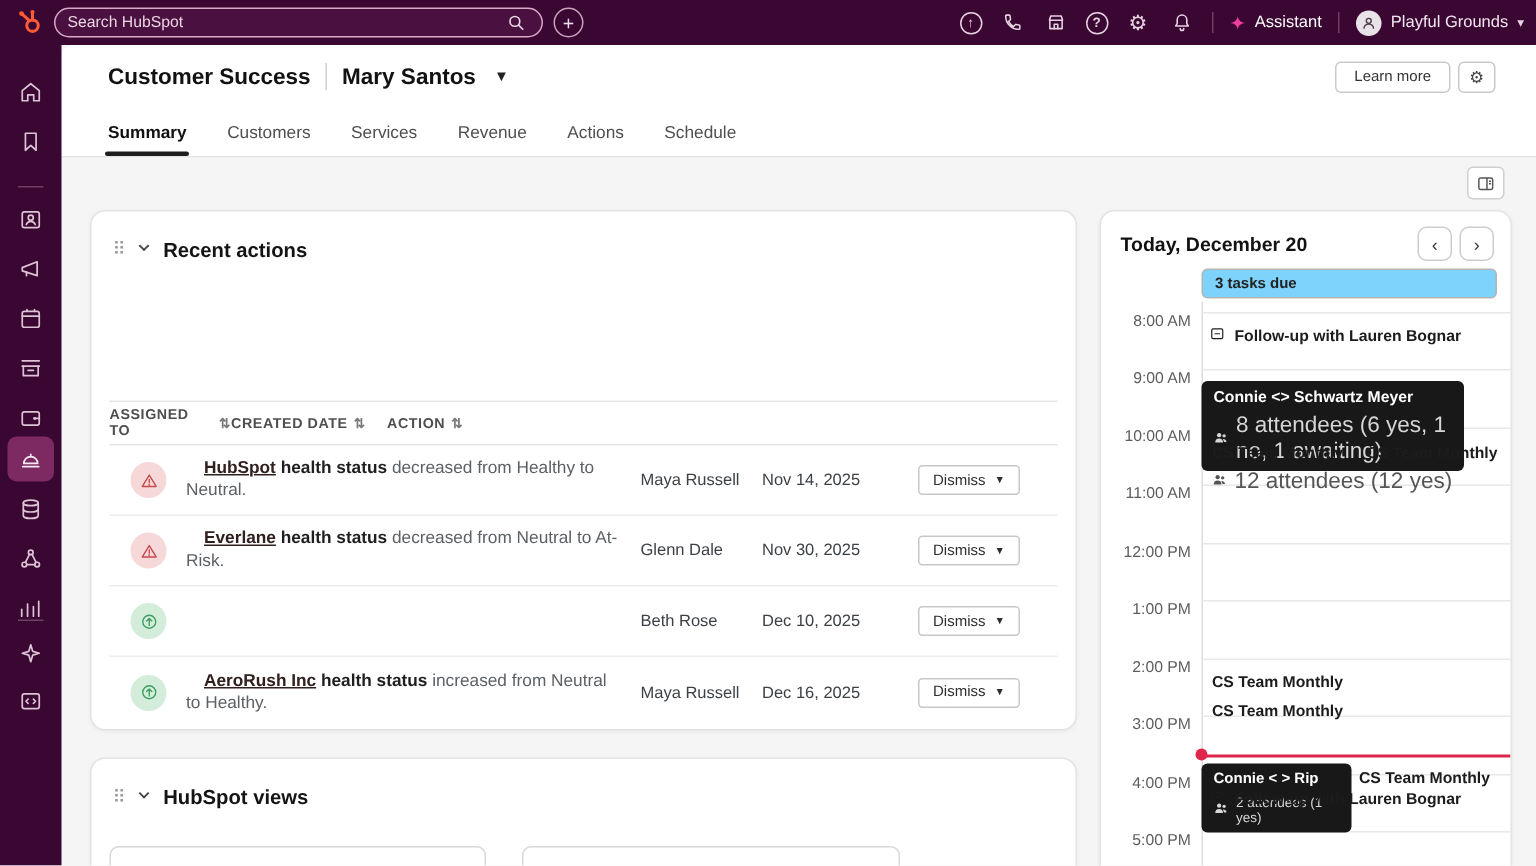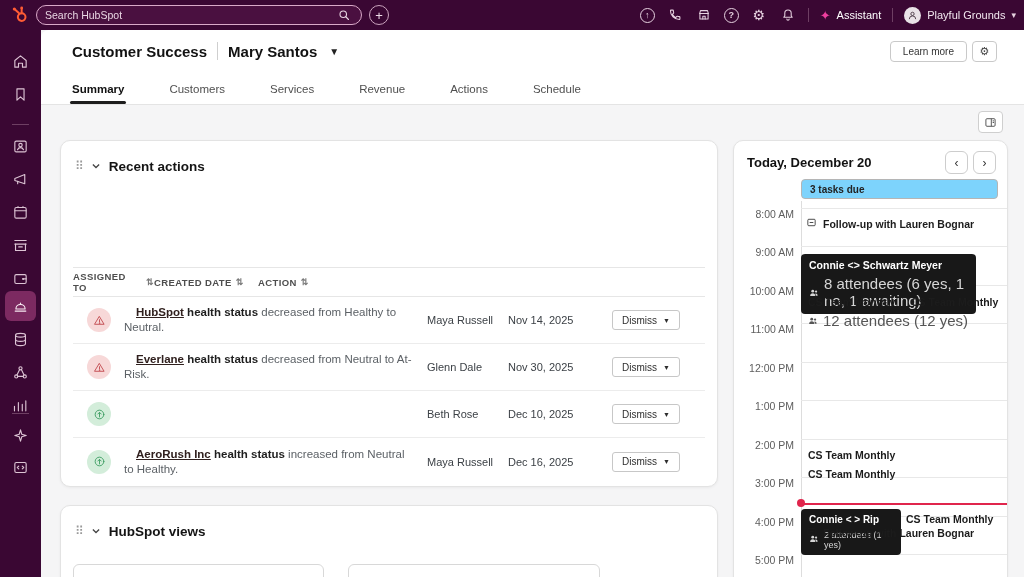--- a/index.html
+++ b/index.html
@@ -31,21 +31,21 @@
   .sb-div { position:absolute; left:12px; width:17px; height:1px; background:#6e3f63; }
 
   
   #page-header { position:absolute; left:41px; top:30px; width:983px; height:75px; background:#ffffff; border-bottom:1px solid #e4e4e4; border-top-left-radius:8px; z-index:10; }
   #title-row { position:absolute; left:31px; top:12px; display:flex; align-items:center; gap:10px; }
   .page-title { font-size:15px; font-weight:bold; color:#121212; }
   .title-pipe { width:1px; height:18px; background:#cfcfcf; }
   .title-caret { font-size:10px; color:#222; margin-left:2px; }
   #learn-more { position:absolute; right:57px; top:11px; height:21px; padding:0 12px; border:1px solid #c9c9c9; border-radius:4px; background:#fff; font-size:10px; color:#333; display:flex; align-items:center; }
   #header-gear { position:absolute; right:27px; top:11px; width:25px; height:21px; border:1px solid #c9c9c9; border-radius:4px; background:#fff; font-size:11px; color:#444; display:flex; align-items:center; justify-content:center; }
-  #tabs { position:absolute; left:31px; bottom:0; height:30px; display:flex; gap:45px; align-items:center; }
+  #tabs { position:absolute; left:31px; bottom:0; height:30px; display:flex; gap:27px; align-items:center; }
   .tab { font-size:11.5px; color:#4f4f4f; position:relative; height:30px; display:flex; align-items:center; }
   .tab.active { color:#111; font-weight:bold; }
   .tab.active::after { content:""; position:absolute; left:-2px; right:-2px; bottom:0; height:3px; background:#1d1d1d; border-radius:2px; }
 
   
   #panel-toggle { position:absolute; left:978px; top:111px; width:25px; height:22px; background:#fff; border:1px solid #cfcfcf; border-radius:4px; display:flex; align-items:center; justify-content:center; color:#555; }
   .card { position:absolute; background:#fff; border:1px solid #e3e3e3; border-radius:10px; box-shadow:0 1px 3px rgba(0,0,0,0.05); }
   #card-recent { left:60px; top:140px; width:658px; height:347px; }
   #card-views  { left:60px; top:505px; width:658px; height:120px; }
   #card-cal    { left:733px; top:140px; width:275px; height:500px; overflow:hidden; }

